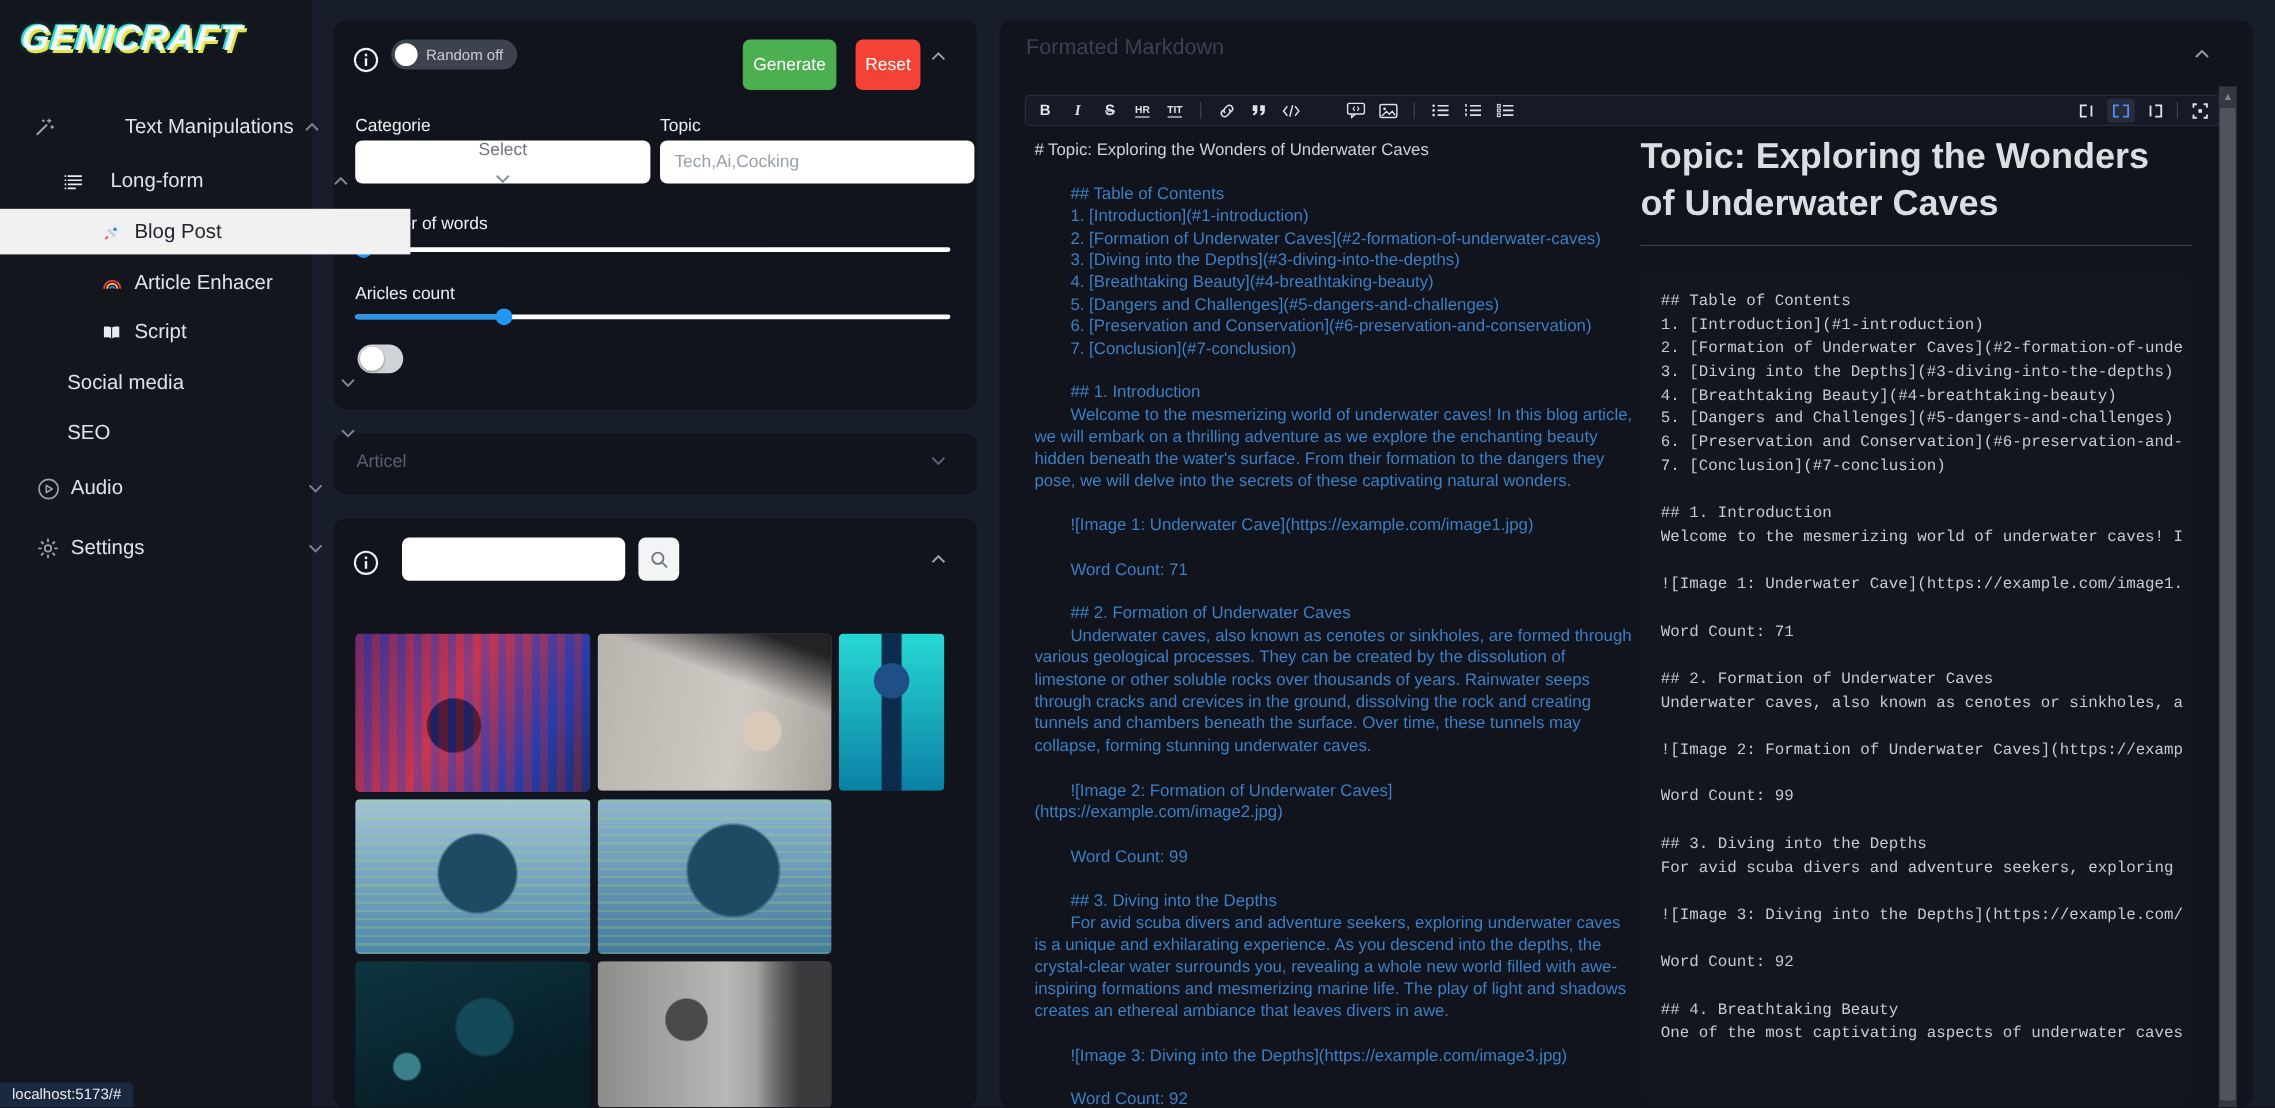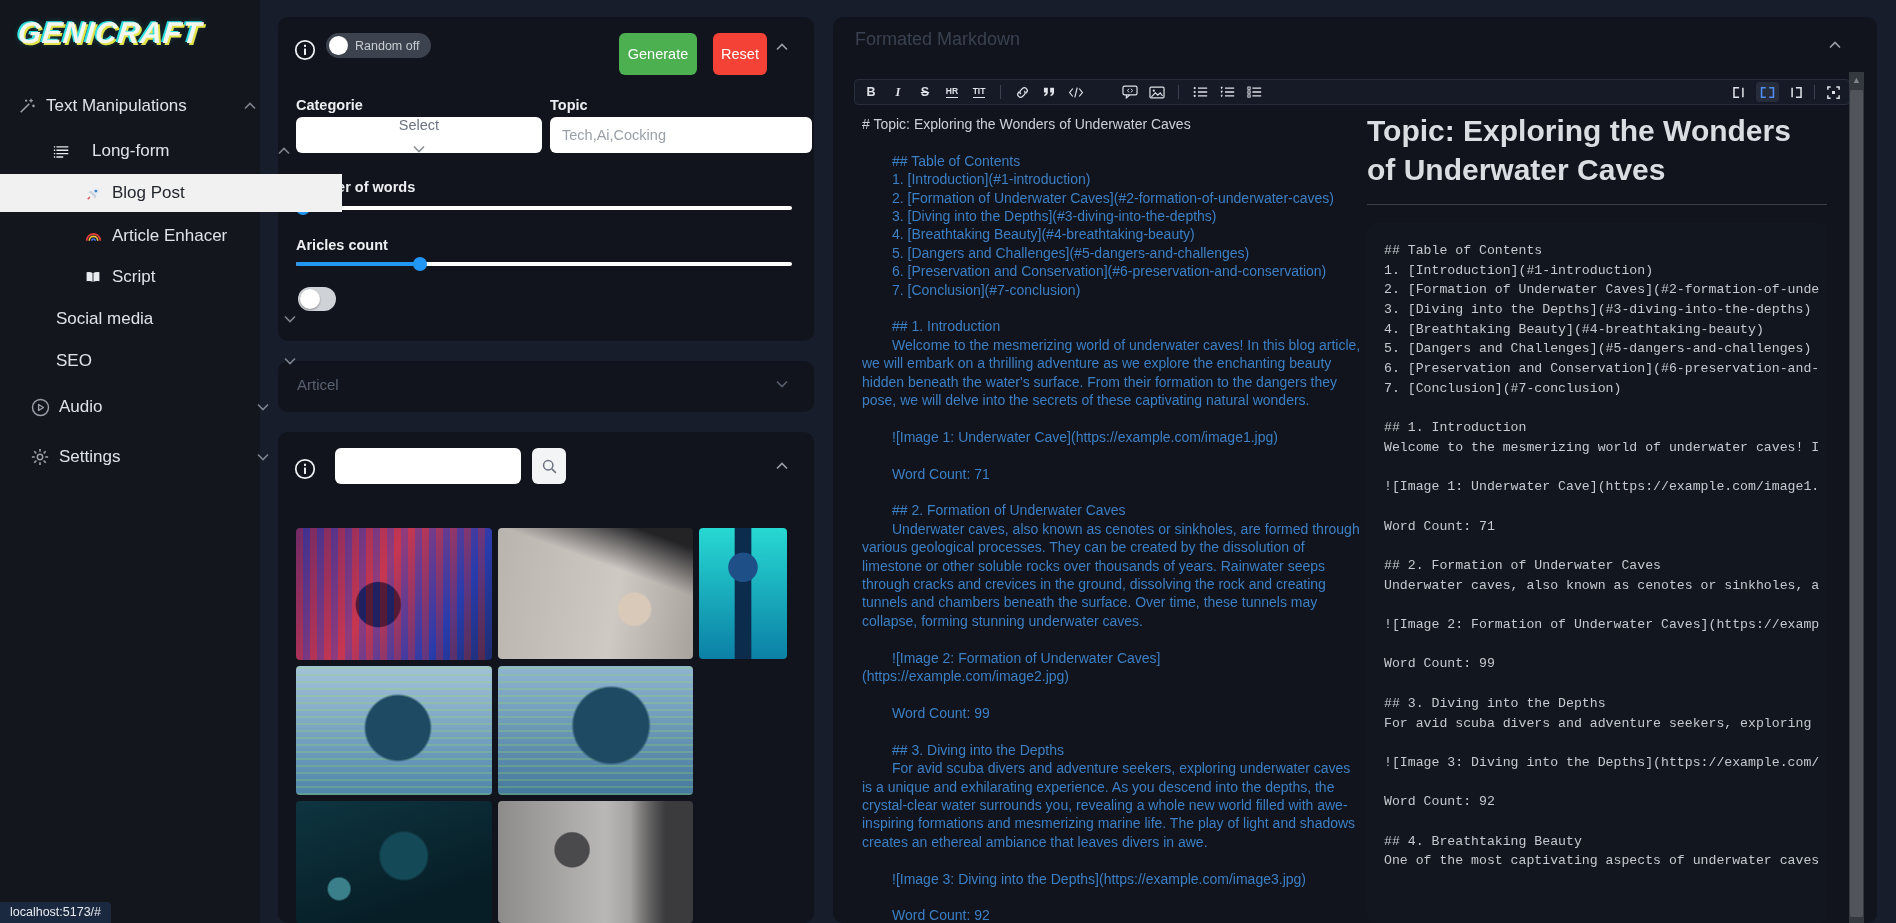--- a/index.html
+++ b/index.html
@@ -25,21 +25,21 @@
   .chev-top{position:absolute;color:#9aa0aa;display:inline-flex;cursor:pointer;}
   
   .pill-toggle{position:absolute;left:48px;top:16px;height:25px;background:#3d434e;border-radius:13px;
                display:flex;align-items:center;padding:0 12px 0 3px;cursor:pointer;}
   .pill-toggle .knob{width:19px;height:19px;border-radius:50%;background:#fff;margin-right:7px;}
   .pill-toggle span.lbl{font-size:12.5px;color:#c9ccd2;}
   .btn{position:absolute;top:16px;height:42px;border:none;border-radius:6px;color:#fff;
        font-size:14.5px;font-family:inherit;cursor:pointer;}
   .btn-generate{left:341px;width:78px;background:#4caf50;}
   .btn-reset{left:435px;width:54px;background:#f44336;}
-  .fld-label{position:absolute;font-size:14.5px;font-weight:700;color:#eceef2;}
+  .fld-label{position:absolute;font-size:14.5px;font-weight:400;color:#eceef2;}
   .select{position:absolute;left:18px;top:100px;width:246px;height:36px;background:#fff;border-radius:6px;
           display:flex;align-items:center;padding:0 12px;box-sizing:border-box;cursor:pointer;flex-direction:column;}
   .select .val{font-size:14.5px;color:#6b7280;flex:1;}
   .select .sel-chev{color:#8b9097;display:inline-flex;}
   .text-input{position:absolute;left:272px;top:100px;width:262px;height:36px;background:#fff;border:none;
           border-radius:6px;box-sizing:border-box;padding:0 12px;font-size:14.5px;color:#9aa0a8;
           font-family:inherit;}
   .slider{position:absolute;left:18px;width:496px;height:14px;cursor:pointer;}
   .slider .track{position:absolute;left:0;right:0;top:5px;height:4px;background:#fff;border-radius:2px;}
   .slider .fill{position:absolute;left:0;top:5px;height:4px;background:#2196f3;border-radius:2px;}
@@ -115,21 +115,21 @@
   svg{display:block;}
 </style>
 </head>
 <body>
 
 <div class="app">
 
   <div class="sidebar">
     <div class="logo">GENICRAFT</div>
     <div id="sidebar-items">
-        <div class="sb-item" style="top: 89px; padding-left: 16px;">
+        <div class="sb-item" style="top: 89px; padding-left: 26px; gap: 48px;">
           <span class="sb-ico">
             <svg width="18" height="18" viewBox="0 0 20 20">
               <path d="M3 17 12.5 7.5" stroke="currentColor" stroke-width="1.8"></path>
               <path d="M14.5 2v4M12.5 4h4M17.2 8.2v3.2M15.6 9.8h3.2M9 2.8v2.4M7.8 4h2.4" stroke="currentColor" stroke-width="1.3"></path>
             </svg>
           </span>
           <span>Text Manipulations</span>
           <span class="sb-chev">
             <svg width="12" height="8" viewBox="0 0 12 8">
               <path d="M1 6.5 6 1.5 11 6.5" fill="none" stroke="currentColor" stroke-width="1.6"></path>

